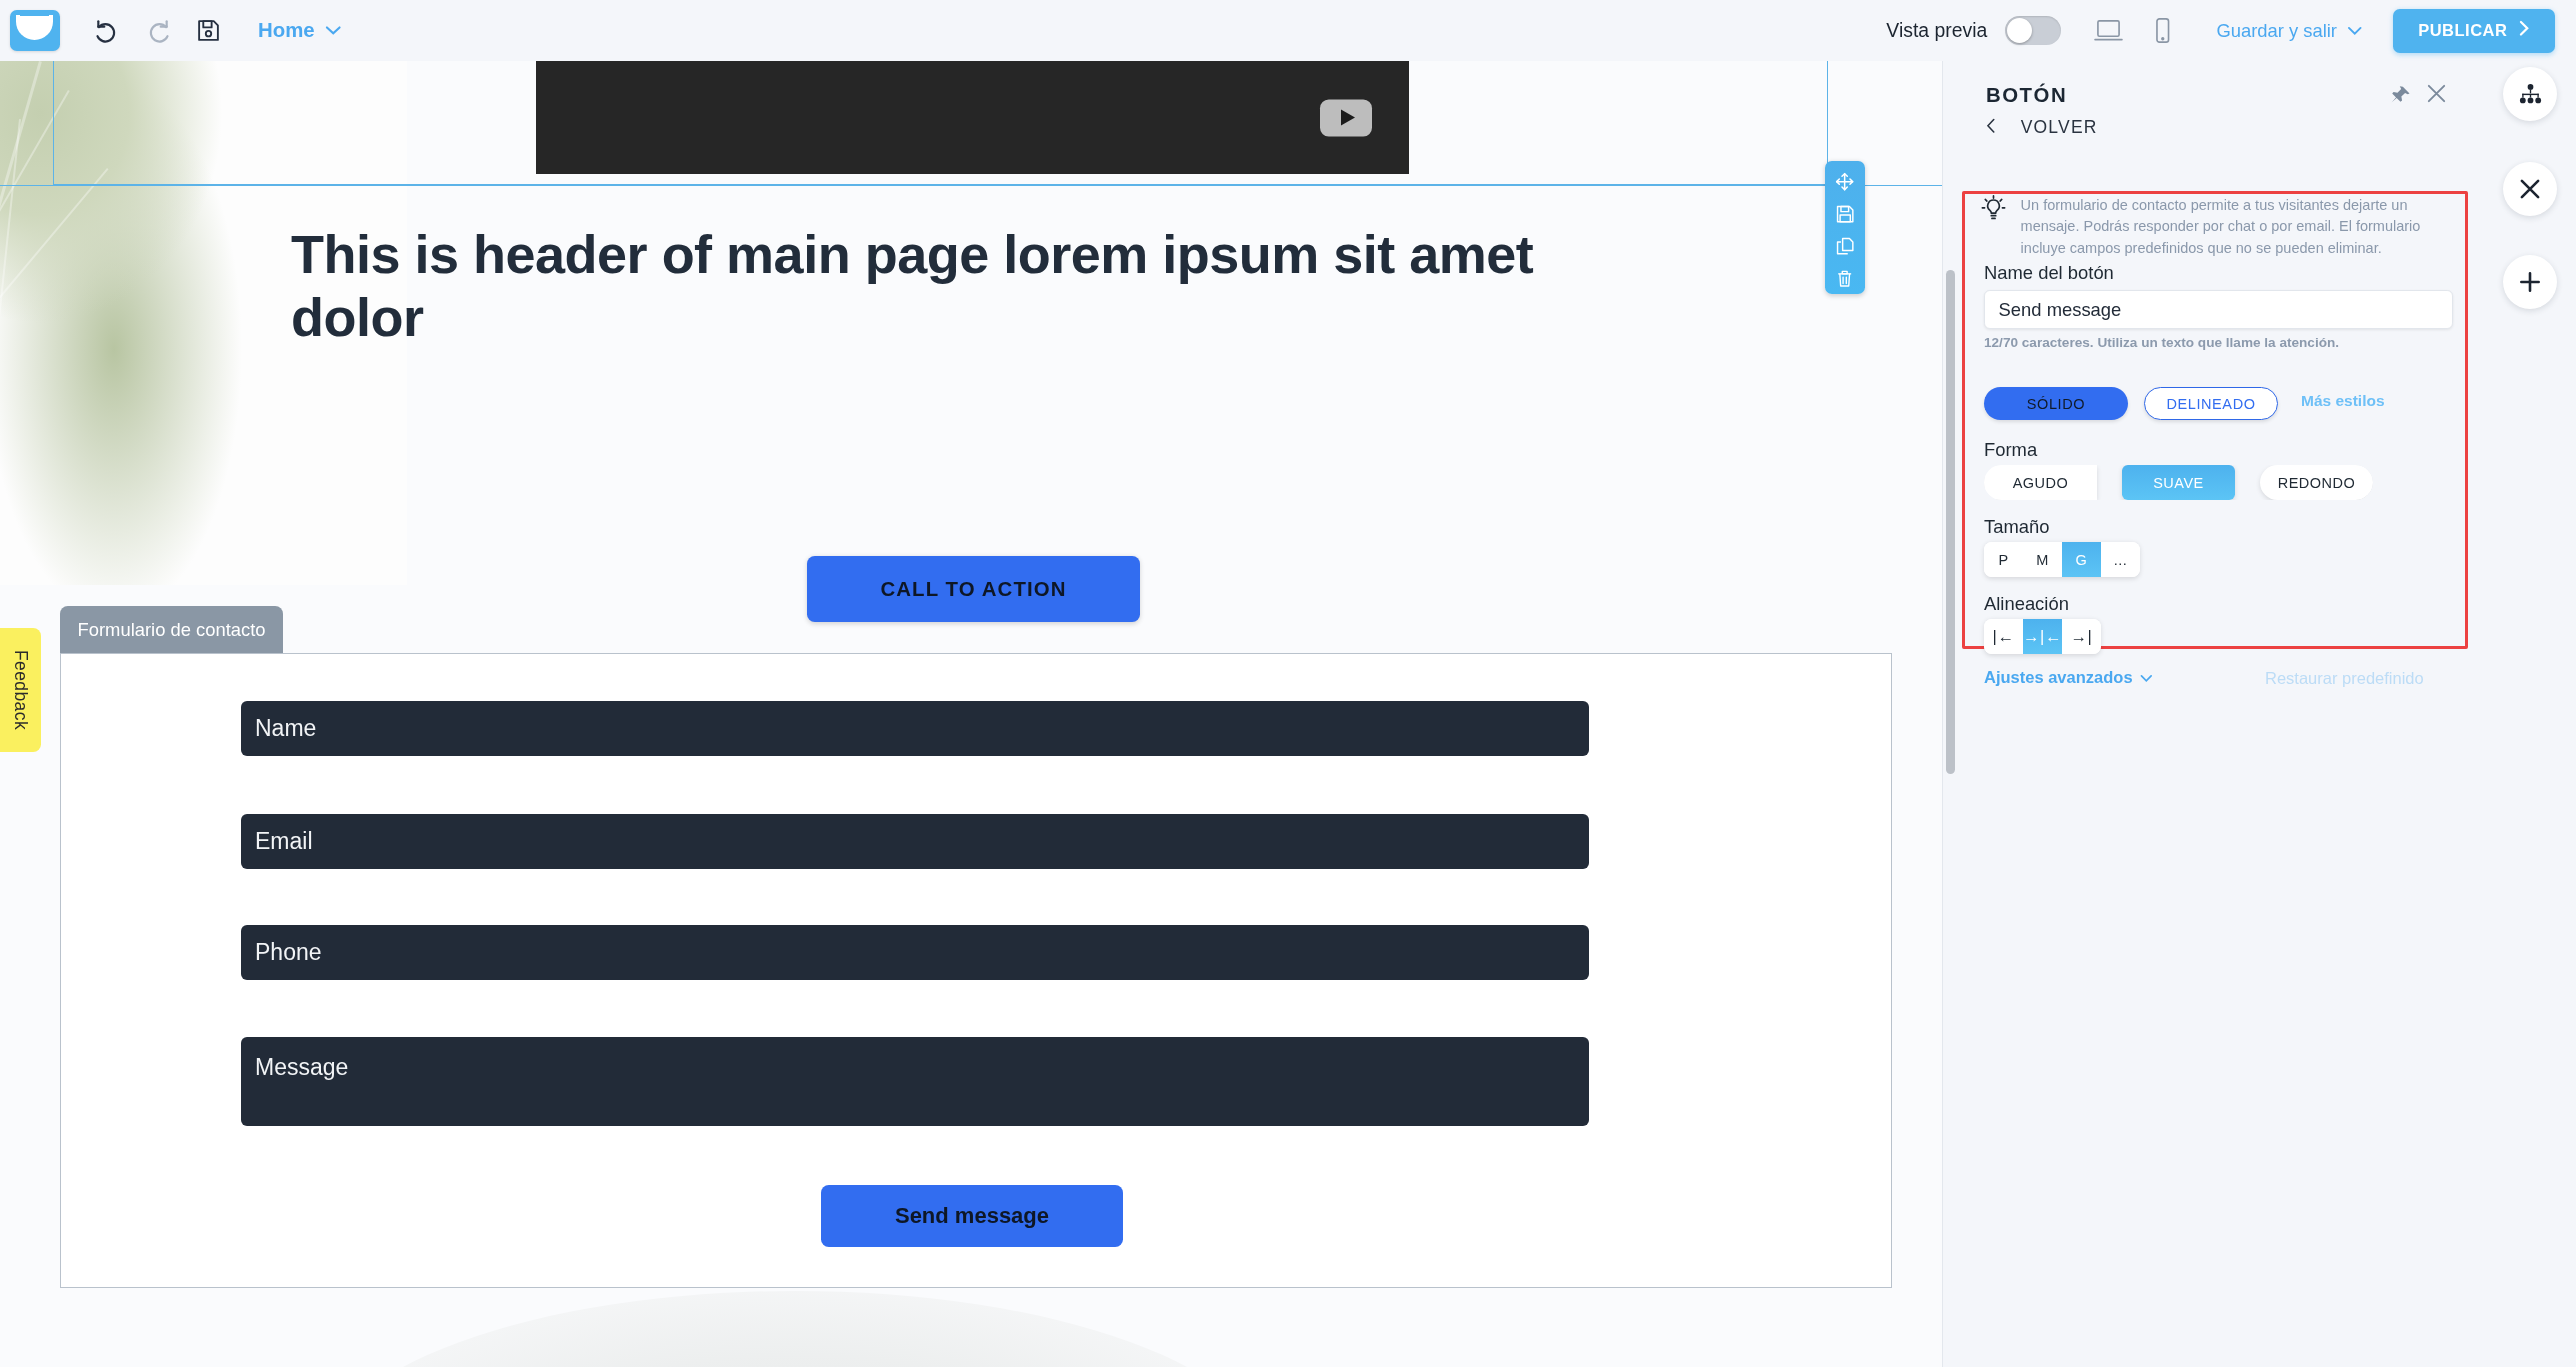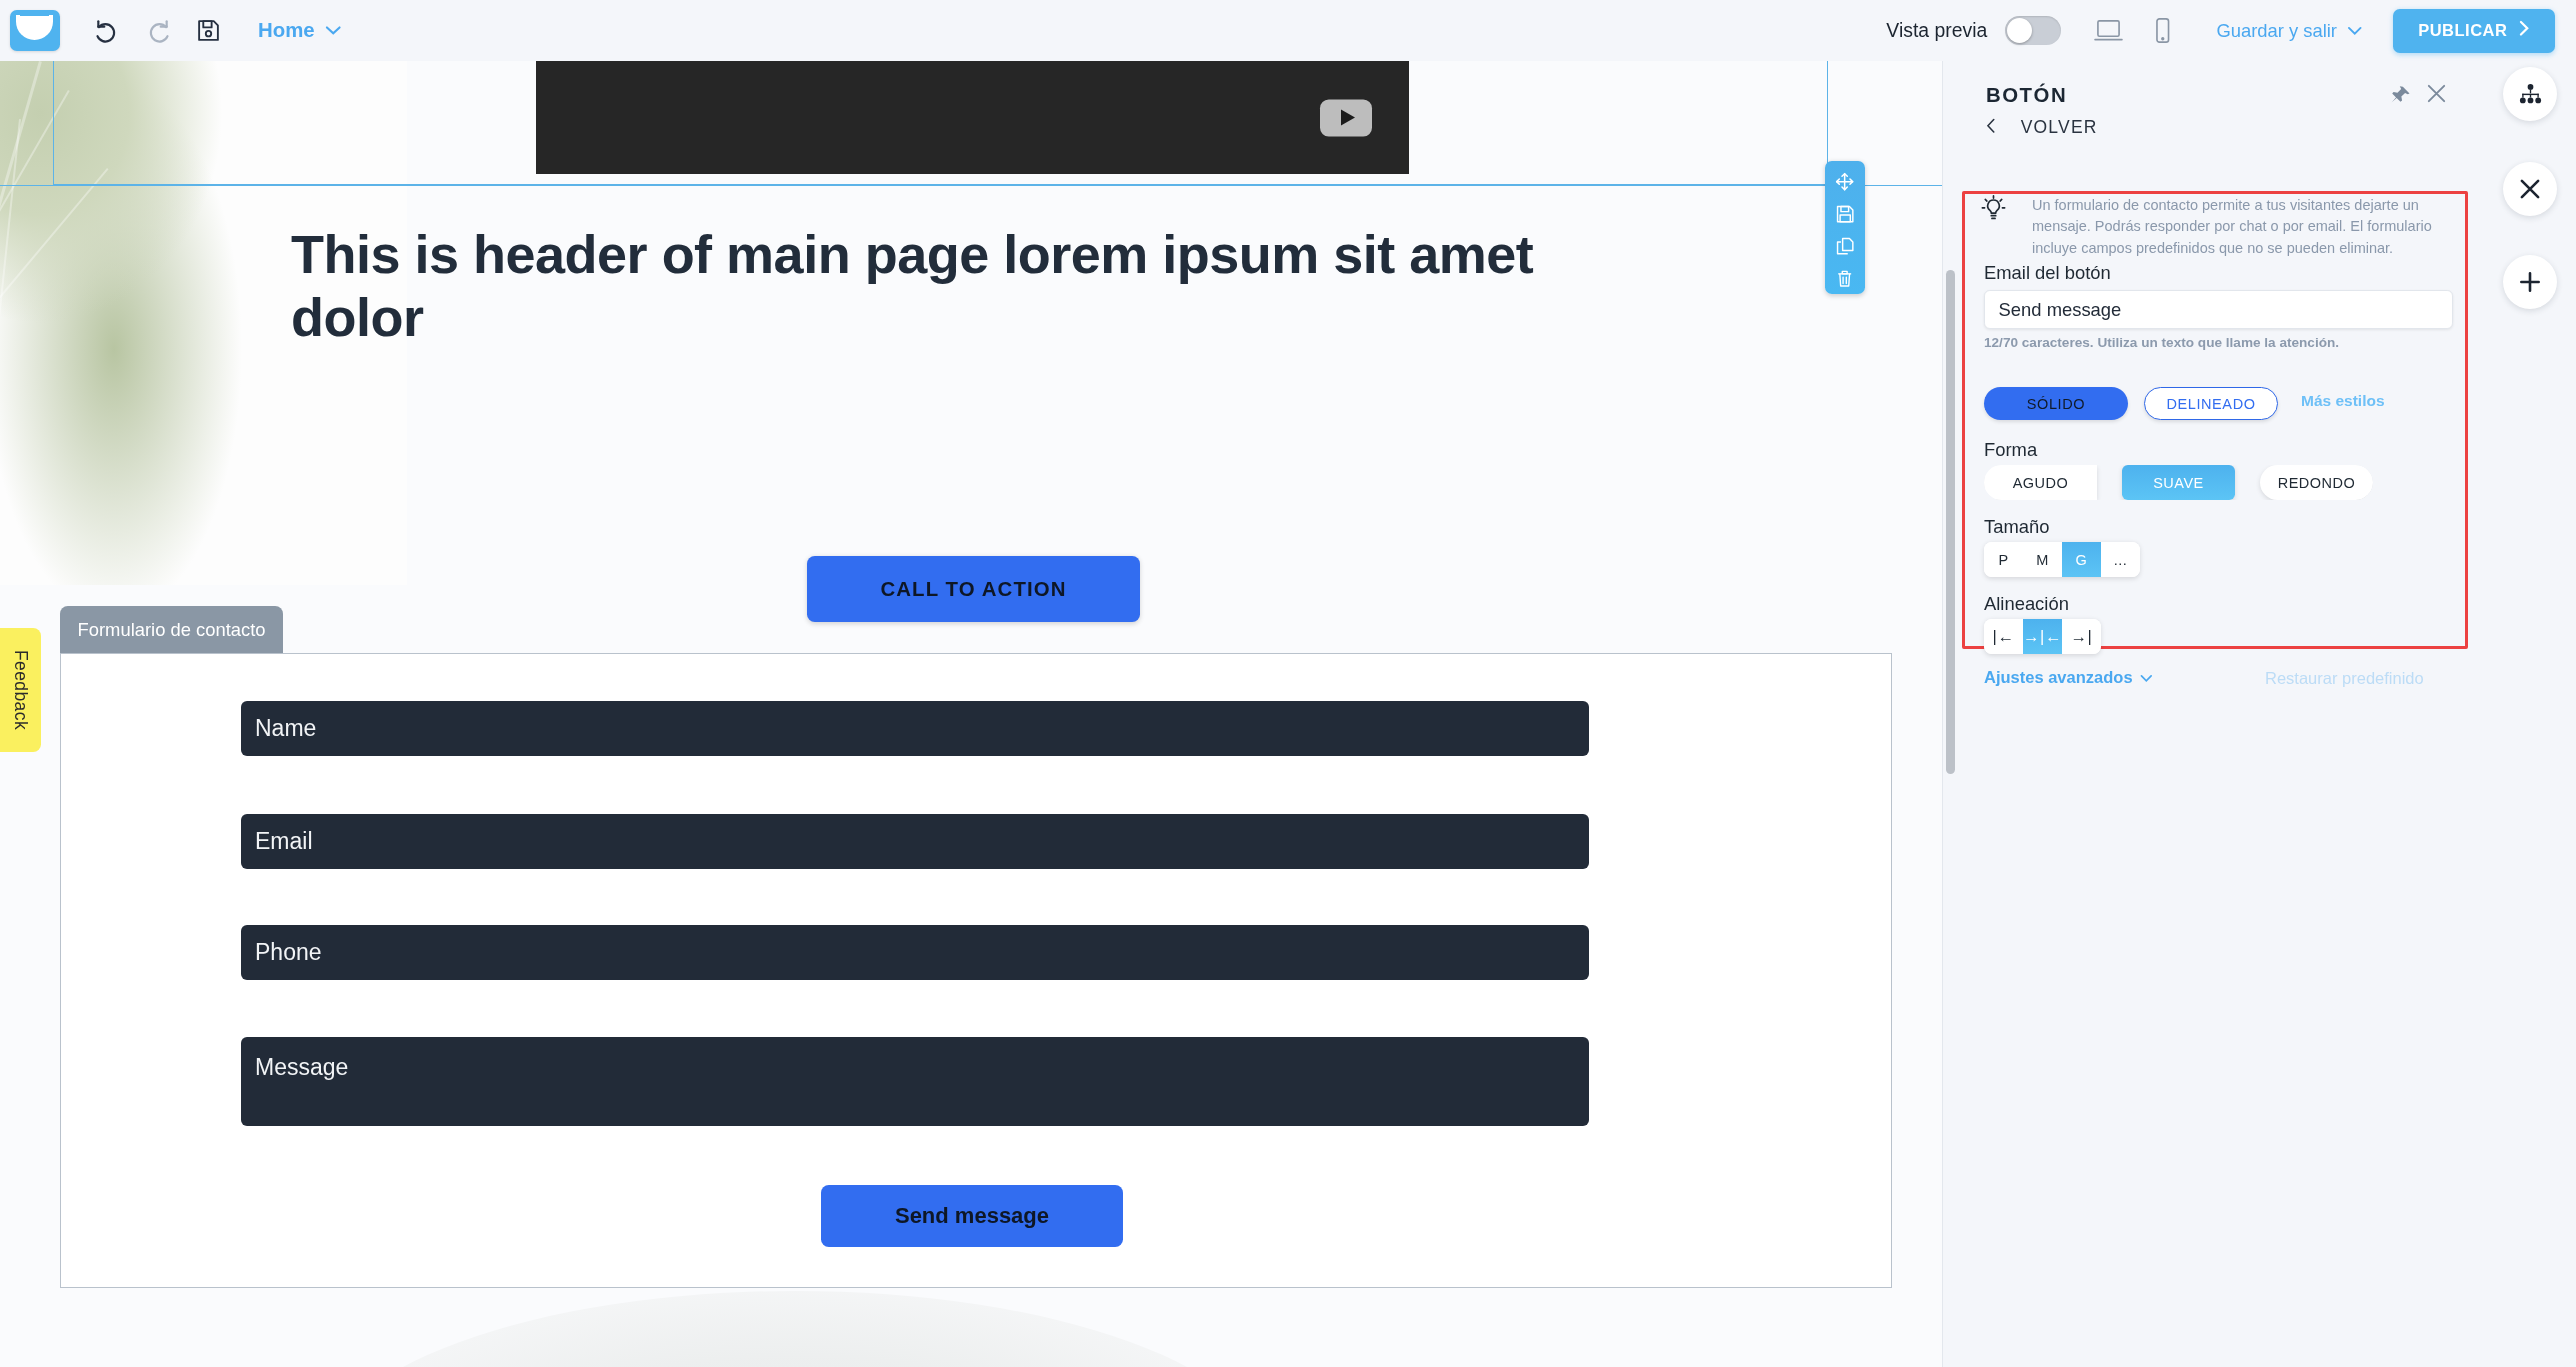--- a/index.html
+++ b/index.html
@@ -328,21 +328,21 @@
   #back-link {
     position: absolute; left: 43px; top: 56px;
     font-size: 17.5px; color: #2a3340;
     letter-spacing: 1.2px;
     display: flex; align-items: center; gap: 25px;
     cursor: pointer;
   }
   #hint-row {
     position: absolute; left: 37px; top: 134px;
     width: 490px;
-    display: flex; gap: 13.6px; justify-content: space-between;
+    display: flex; gap: 13.6px;
   }
   #hint-text {
     font-size: 14.5px; line-height: 1.48;
     color: #8a98ab;
     max-width: 438px;
   }
 
   #settings-card {
     position: absolute;
     left: 19.4px; top: 130px;
@@ -667,21 +667,21 @@
         <path d="M12 4.5 a5.2 5.2 0 0 0 -3.2 9.3 c.8 .7 1.2 1.5 1.3 2.4 h3.8 c.1-.9 .5-1.7 1.3-2.4 A5.2 5.2 0 0 0 12 4.5 z"></path>
         <path d="M10 18.5 h4 M10.6 21 h2.8"></path>
         <path d="M12 .8 v2 M4.6 4 l1.5 1.4 M19.4 4 l-1.5 1.4 M2 11.5 h2 M20 11.5 h2"></path>
       </svg>
     </span>
     <div id="hint-text">Un formulario de contacto permite a tus visitantes dejarte un mensaje. Podrás responder por chat o por email. El formulario incluye campos predefinidos que no se pueden eliminar.</div>
   </div>
 
   <div id="settings-card"></div>
 
-  <div class="sec-label" id="txt-label">Email del botón</div>
+  <div class="sec-label" id="txt-label">Name del botón</div>
   <input id="btn-text-input" type="text" value="Send message" style="">
   <div id="char-counter">12/70 caracteres. Utiliza un texto que llame la atención.</div>
 
   <div class="sec-label" id="estilo-label">Estilo</div>
   <div class="pill" id="pill-solido">SÓLIDO</div>
   <div class="pill" id="pill-delineado">DELINEADO</div>
   <div id="mas-estilos">Más estilos</div>
 
   <div class="sec-label" id="forma-label">Forma</div>
   <div class="seg-group detached" id="forma-group">

